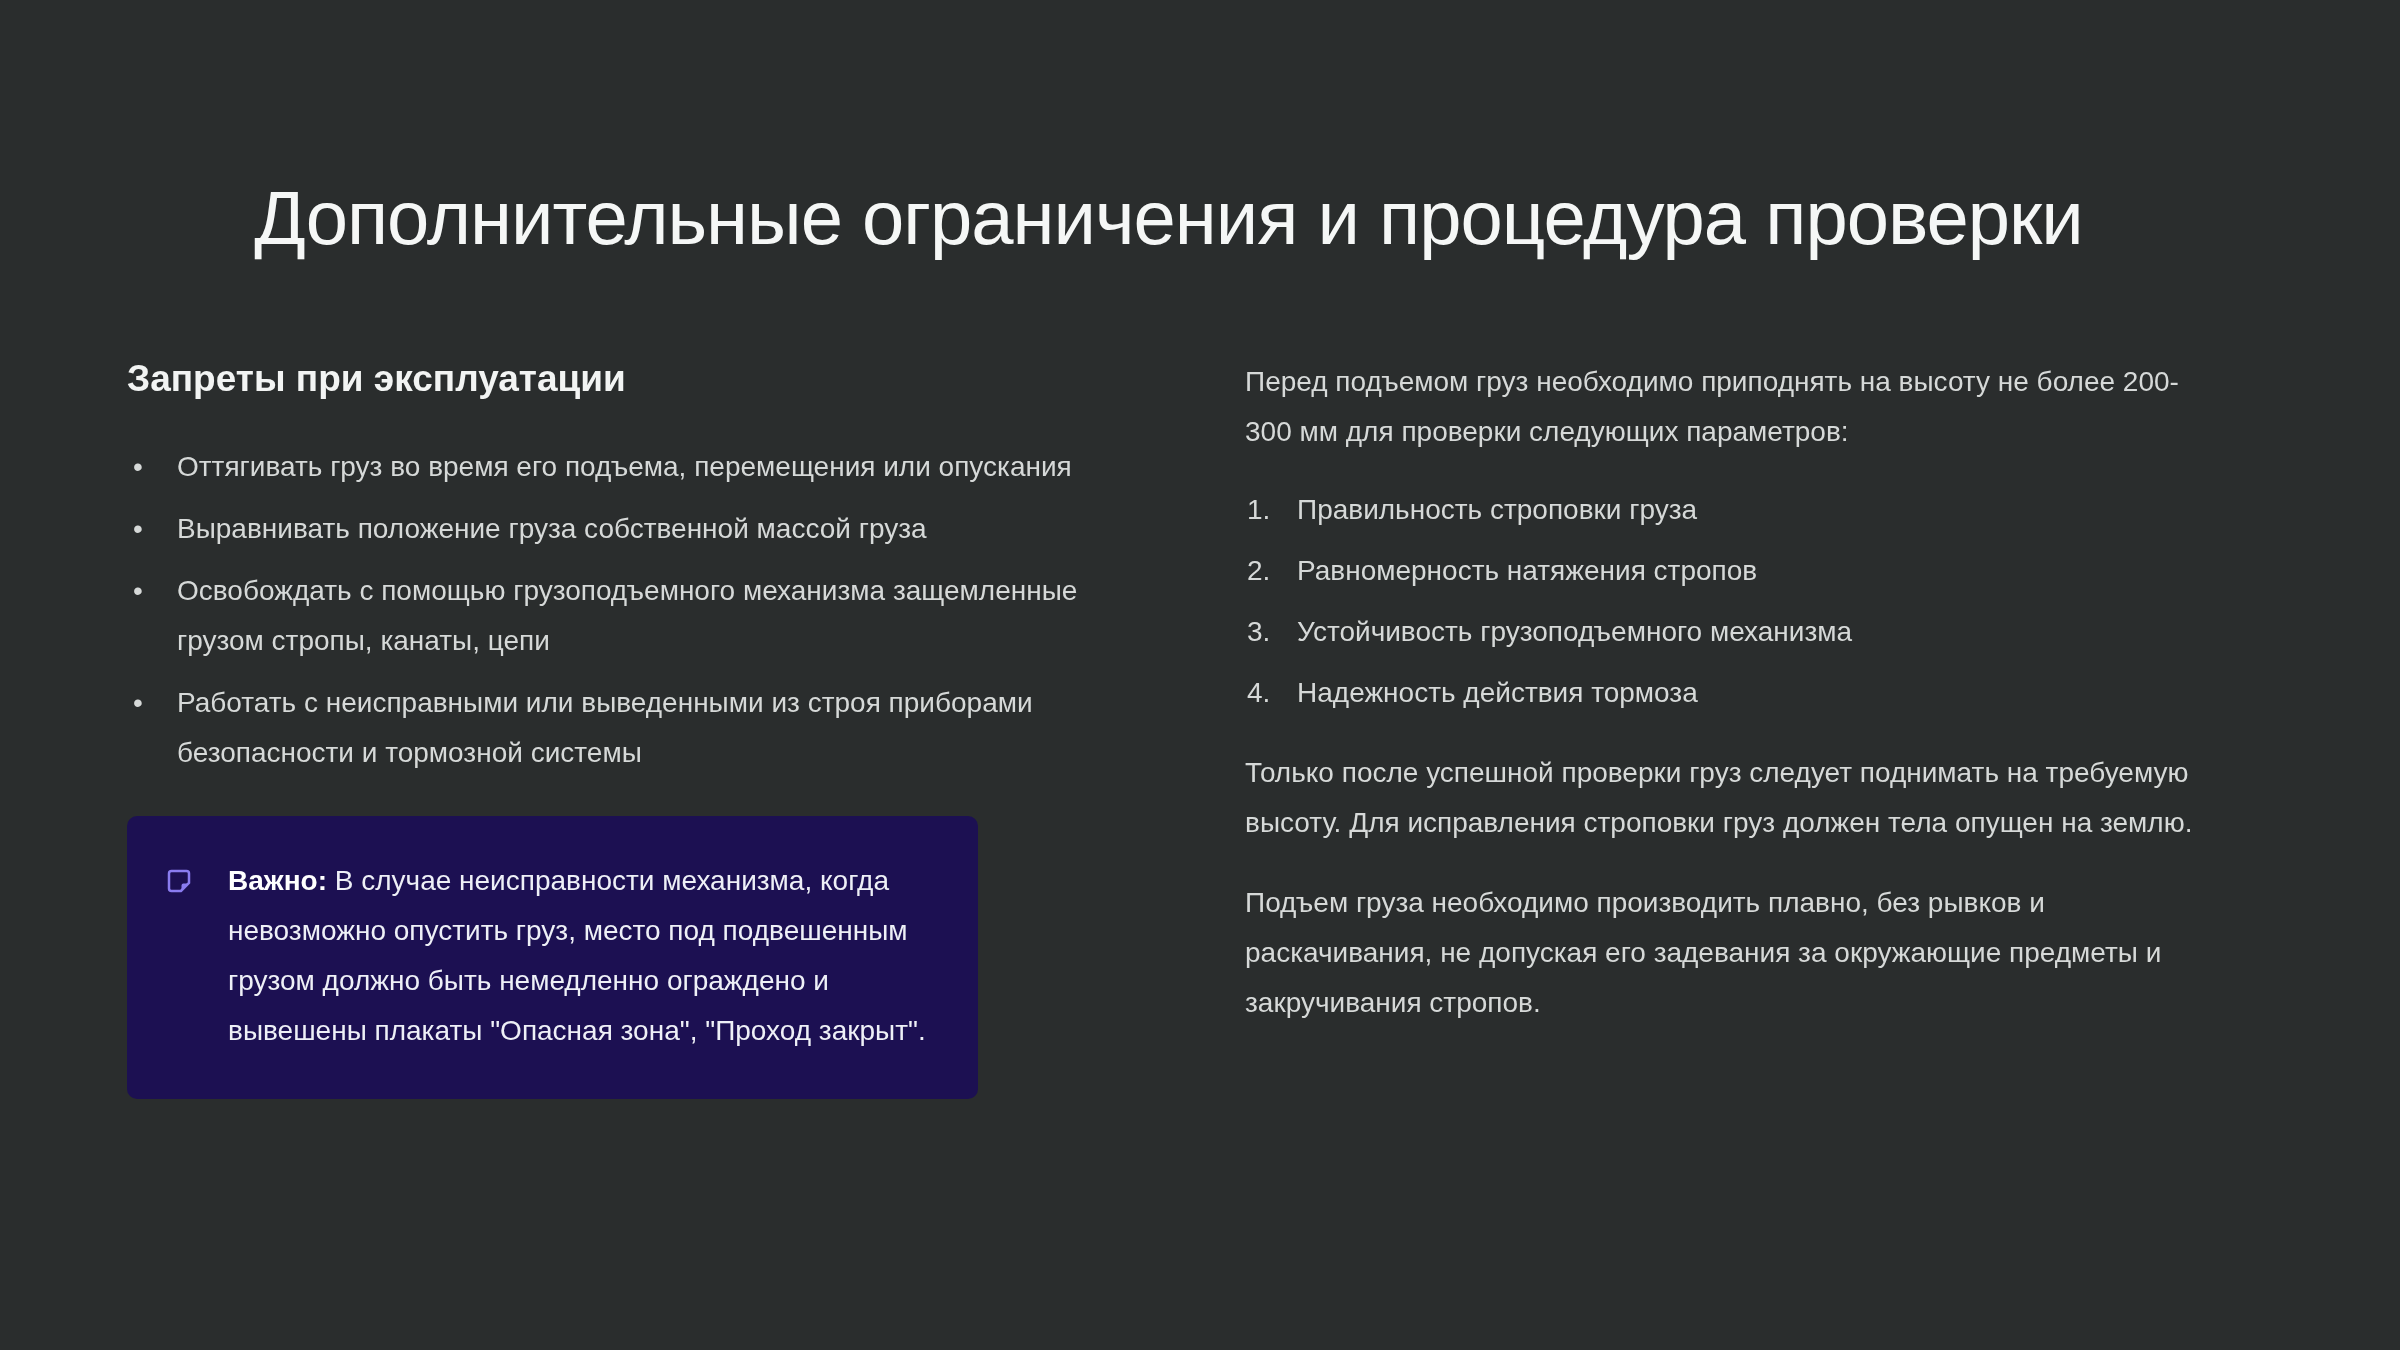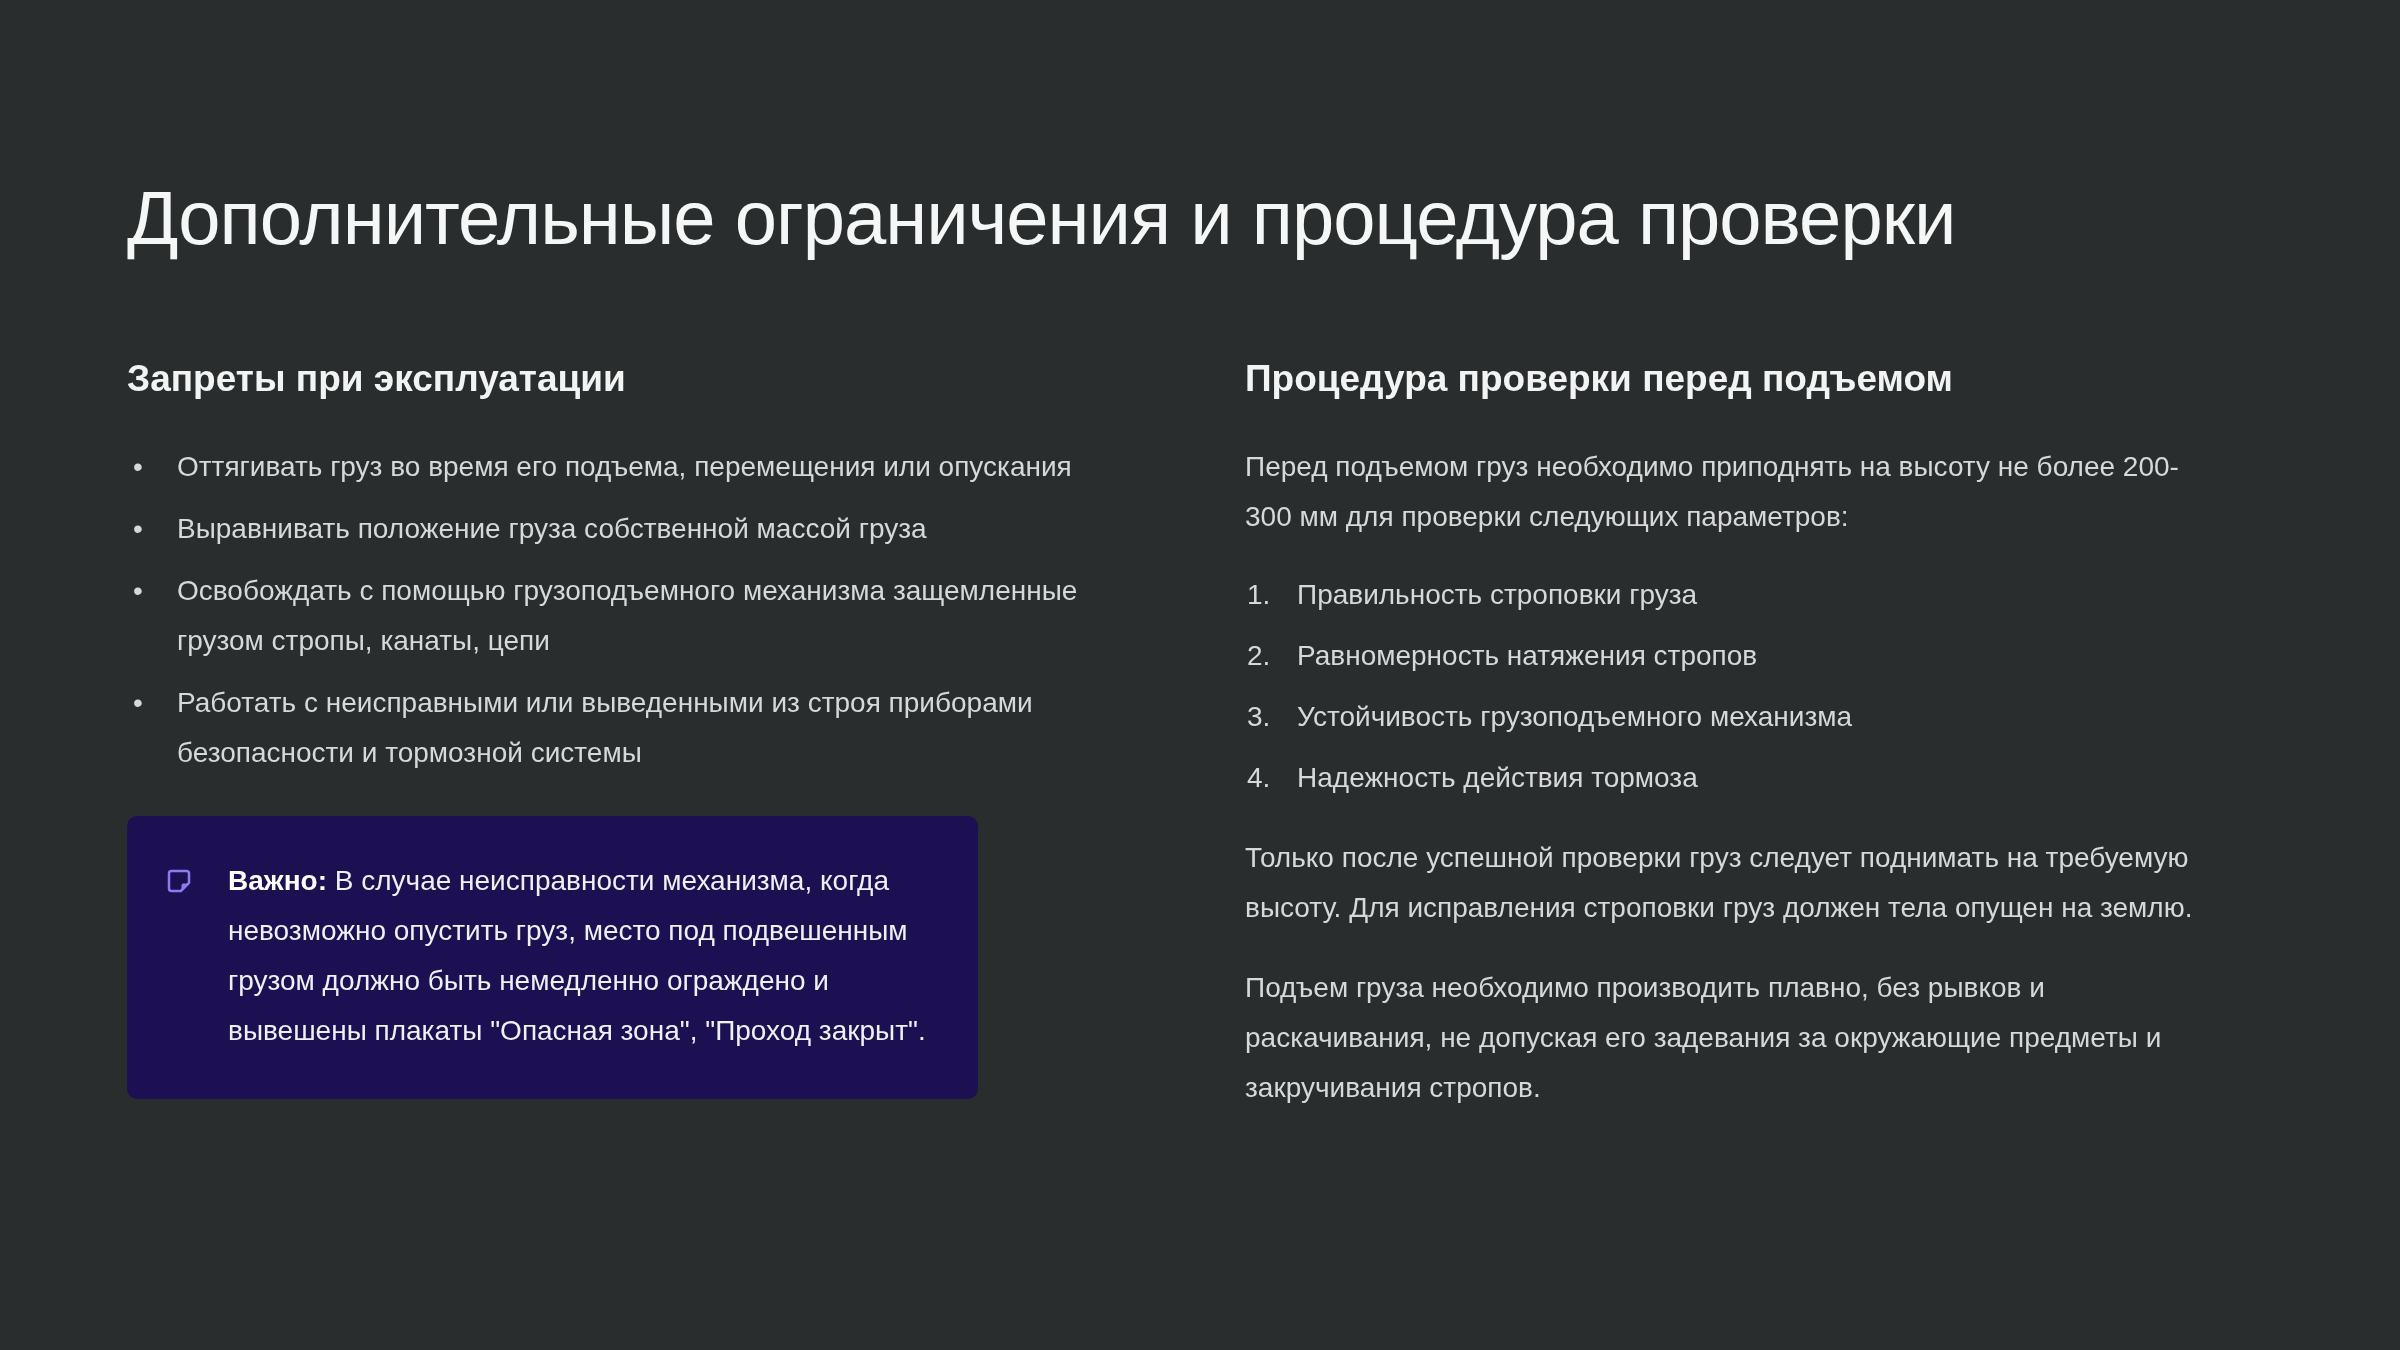--- a/index.html
+++ b/index.html
@@ -25,20 +25,21 @@
     padding:172px 190px 0 127px;
   }
   .page-title{
     margin:0 0 94px 0;
     font-size:76px;
     font-weight:500;
     letter-spacing:-1px;
     line-height:1.2;
     color:var(--title);
     white-space:nowrap;
+    text-align:center;
   }
   .columns{
     display:flex;
     gap:78px;
     align-items:flex-start;
   }
   .col-left{width:1040px;flex:none;}
   .col-right{flex:1;min-width:0;}
   .section-heading{
     margin:0 0 40px 0;
@@ -152,21 +153,20 @@
       <div class="callout">
         <svg class="callout-icon" viewBox="0 0 24 24" fill="none" stroke="#8a7cf0" stroke-width="2" stroke-linecap="round" stroke-linejoin="round">
           <path d="M20 13.5V6a2 2 0 0 0-2-2H6a2 2 0 0 0-2 2v12a2 2 0 0 0 2 2h7.5L20 13.5Z"></path>
           <path d="M19.6 14h-4.1a1.5 1.5 0 0 0-1.5 1.5v4.1L19.6 14Z" fill="#8a7cf0" stroke="none"></path>
         </svg>
         <p class="callout-text"><strong>Важно:</strong> <span>В случае неисправности механизма, когда невозможно опустить груз, место под подвешенным грузом должно быть немедленно ограждено и вывешены плакаты "Опасная зона", "Проход закрыт".</span></p>
       </div>
     </div>
 
     <div class="col-right">
-      <h2 class="section-heading">Процедура проверки перед подъемом</h2>
 
       <p class="intro">Перед подъемом груз необходимо приподнять на высоту не более 200-300 мм для проверки следующих параметров:</p>
 
       <ol class="steps">
 
           <li>
             <span>Правильность строповки груза</span>
           </li>
 
           <li>

